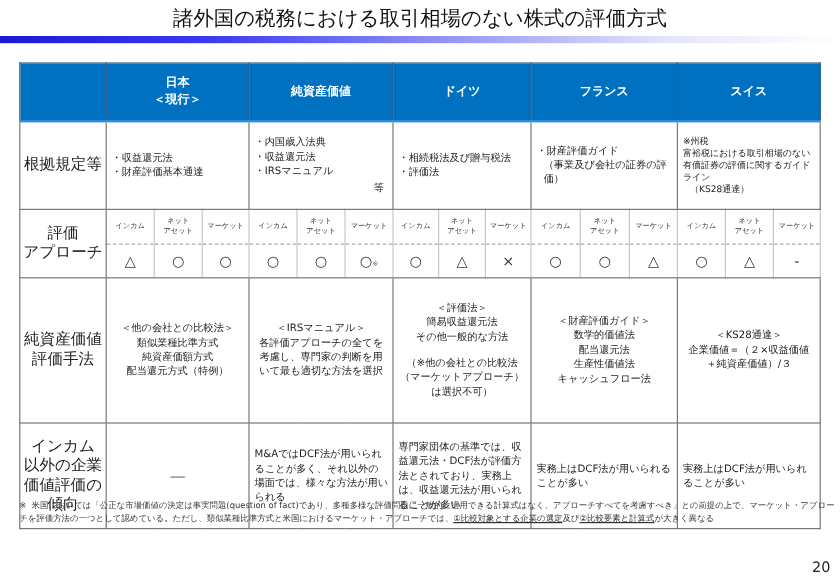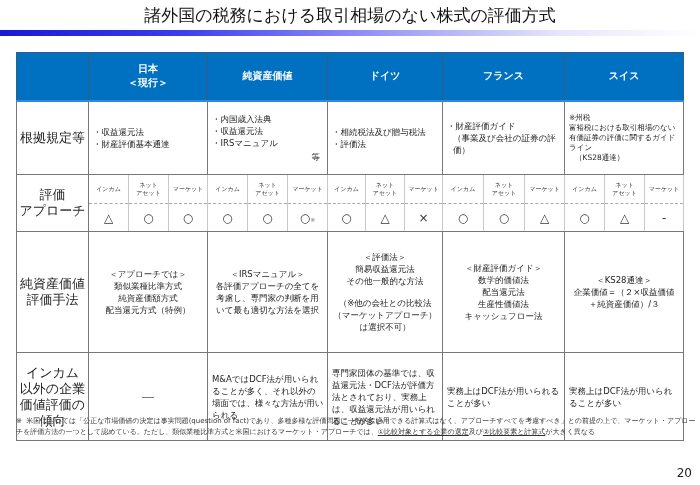--- a/index.html
+++ b/index.html
@@ -167,21 +167,21 @@
       <td class="mark sub">△</td>
       <td class="mark sub">-</td>
     </tr>
 
     <tr style="height:121px">
       <td class="rowhead">
         <div>純資産価値</div>
         <div>評価手法</div>
       </td>
       <td colspan="3" class="cell-text">
-        <div>＜アプローチでは＞</div>
+        <div>＜他の会社との比較法＞</div>
         <div>類似業種比準方式</div>
         <div>純資産価額方式</div>
         <div>配当還元方式（特例）</div>
       </td>
       <td colspan="3" class="cell-text" style="padding:0 4px">
         <div>＜IRSマニュアル＞</div>
         <div>各評価アプローチの全てを考慮し、専門家の判断を用いて最も適切な方法を選択</div>
       </td>
       <td colspan="3" class="cell-text" style="padding:0 4px">
         <div>＜評価法＞</div>

